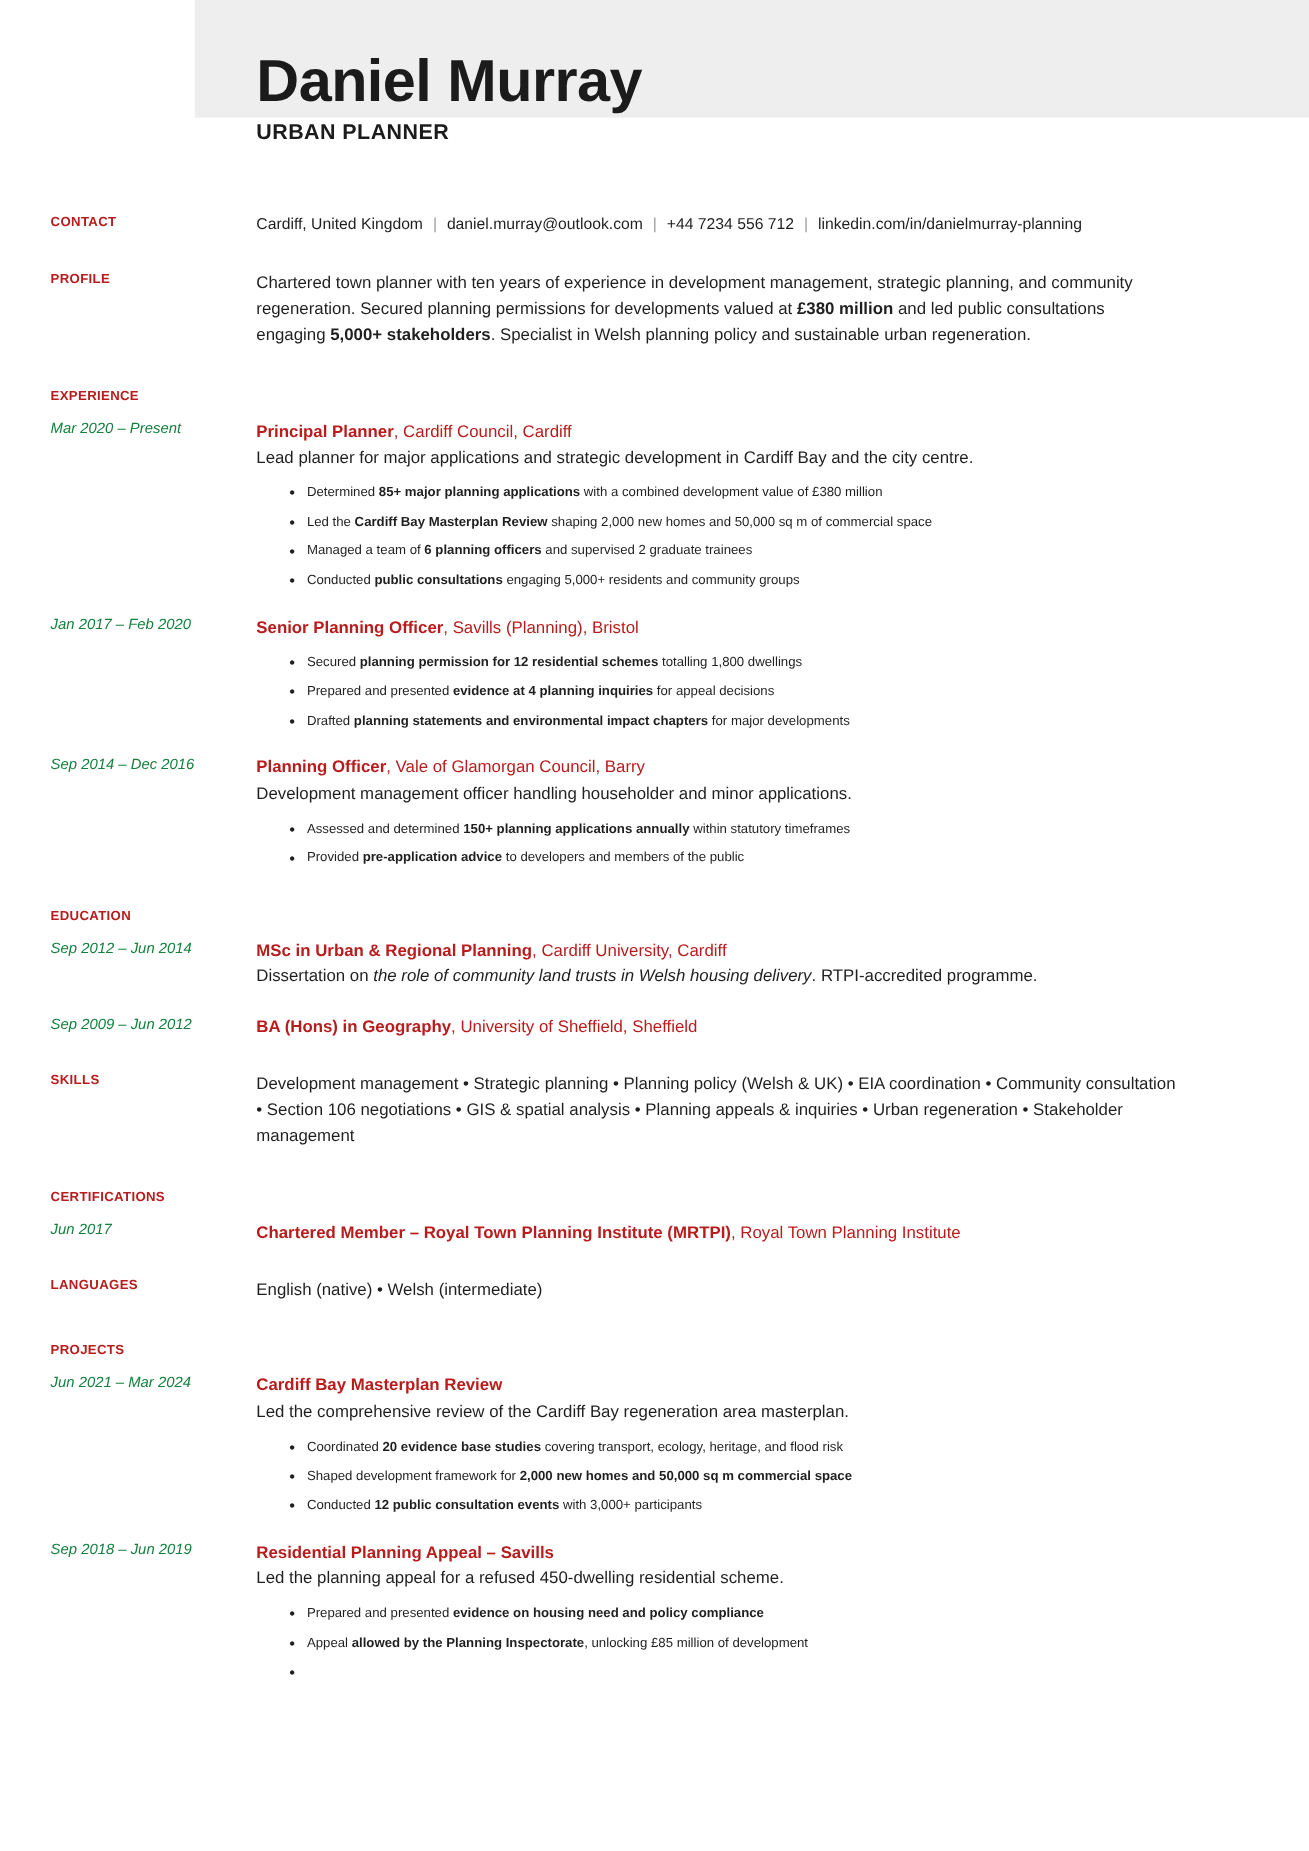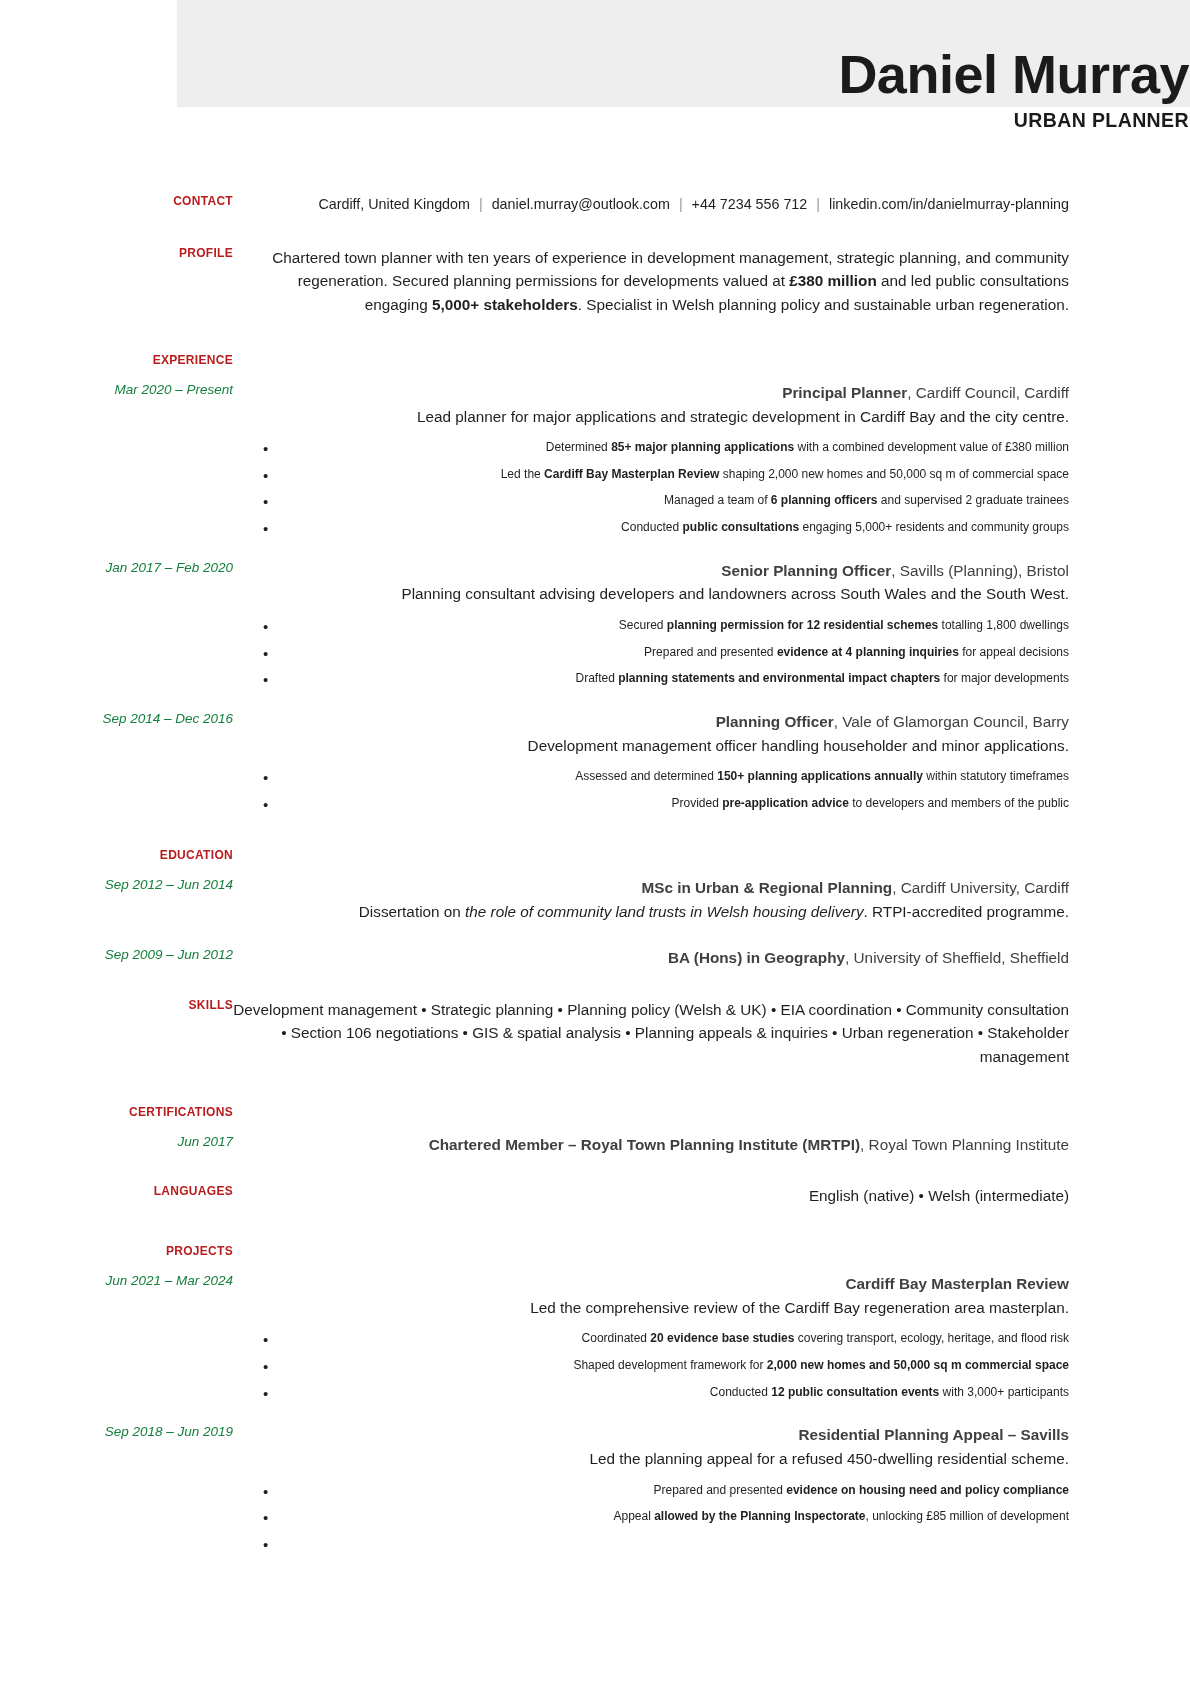--- a/index.html
+++ b/index.html
@@ -22,21 +22,20 @@
     right: 0;
     height: 107px;
     background: #eeeeee;
     z-index: 0;
   }
 
   .page {
     position: relative;
     z-index: 1;
     padding: 0 1px;
-    text-align: right;
   }
 
   .header {
     padding: 45px 0 0 0;
     margin-left: 232px;
   }
 
   .name {
     font-size: 54px;
     font-weight: bold;
@@ -87,21 +86,21 @@
 
   .body-text {
     font-size: 15.3px;
     line-height: 1.55;
     color: #1f1f1f;
   }
 
   .entry-title {
     font-size: 15.3px;
     line-height: 1.55;
-    color: #404040;
+    color: #b91c1c;
   }
   .entry-title b { font-weight: bold; }
 
   ul.bullets {
     margin: 10px 0 0 0;
     padding-left: 30px;
     list-style: none;
   }
   ul.bullets li {
     font-size: 12px;
@@ -195,21 +194,20 @@
       </ul>
     </div>
   </div>
 
   <div class="row mt-entry">
     <div class="label-col">
       <div class="date-label">Jan 2017 – Feb 2020</div>
     </div>
     <div class="content-col">
       <div class="entry-title"><b>Senior Planning Officer</b><span>, Savills (Planning), Bristol</span></div>
-      <div class="body-text">Planning consultant advising developers and landowners across South Wales and the South West.</div>
       <ul class="bullets">
         <li><span>Secured </span><b>planning permission for 12 residential schemes</b><span> totalling 1,800 dwellings</span></li>
         <li><span>Prepared and presented </span><b>evidence at 4 planning inquiries</b><span> for appeal decisions</span></li>
         <li><span>Drafted </span><b>planning statements and environmental impact chapters</b><span> for major developments</span></li>
       </ul>
     </div>
   </div>
 
   <div class="row mt-entry">
     <div class="label-col">

